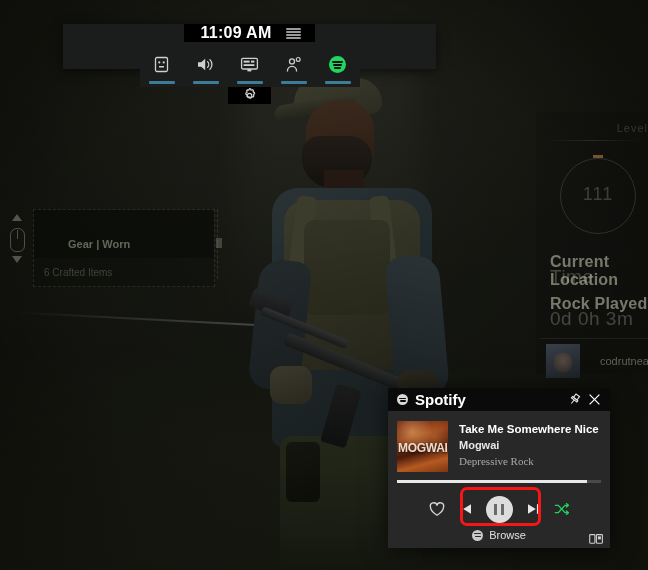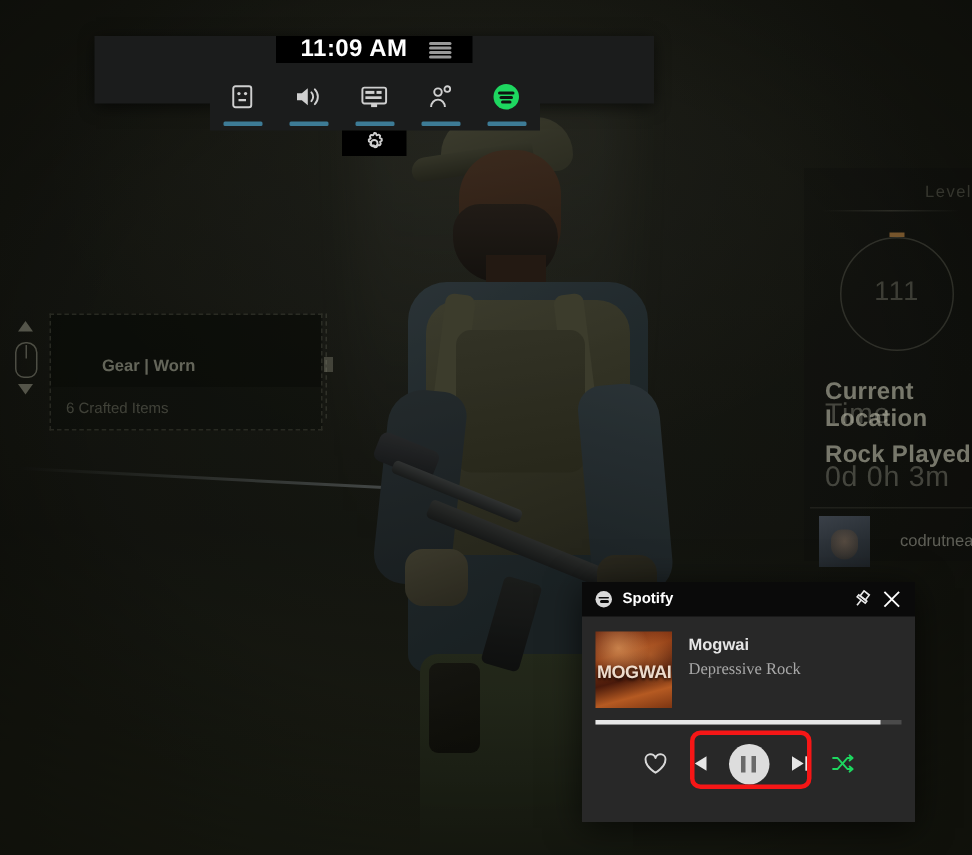--- a/index.html
+++ b/index.html
@@ -299,21 +299,21 @@
   }
   .sw-logo {
     width: 11px; height: 11px; border-radius: 50%;
     background: #d9d9d9; position: relative; flex: 0 0 auto; margin-right: 7px;
   }
   .sw-logo:before, .sw-logo:after {
     content:''; position:absolute; background:#0a0a0a; border-radius: 2px;
   }
   .sw-logo:before { left: 2px; top: 3.6px; width: 7px; height: 1.4px;}
   .sw-logo:after  { left: 2.6px; top: 6.4px; width: 6px; height: 1.4px;}
-  .sw-title { font-size: 10px; font-weight: 700; color: #fff; flex: 1; }
+  .sw-title { font-size: 15px; font-weight: 700; color: #fff; flex: 1; }
   .sw-hicon { width: 20px; height: 20px; display:flex; align-items:center; justify-content:center; cursor:pointer;}
 
   .sw-body { padding: 10px 10px 0 9px; display: flex; gap: 11px; }
   .sw-art {
     width: 51px; height: 51px; flex: 0 0 auto;
     background:
       radial-gradient(circle at 30% 22%, rgba(255,190,120,0.55), rgba(0,0,0,0) 38%),
       radial-gradient(circle at 72% 30%, rgba(255,160,80,0.35), rgba(0,0,0,0) 40%),
       linear-gradient(165deg, #6e2a12 0%, #8c3a14 30%, #4a1a0b 58%, #b55a22 78%, #7c3512 100%);
     position: relative; overflow: hidden;
@@ -526,20 +526,21 @@
           <line x1="11.4" y1="1.6" x2="1.6" y2="11.4" stroke="#ffffff" stroke-width="1.25"></line>
         </svg>
       </span>
     </div>
 
     <div class="sw-body">
       <div class="sw-art">
         <div class="sw-art-word">MOGWAI</div>
       </div>
       <div class="sw-meta">
+        <div class="sw-song">Take Me Somewhere Nice</div>
         <div class="sw-artist">Mogwai</div>
         <div class="sw-genre">Depressive Rock</div>
       </div>
     </div>
 
     <div class="sw-progress">
       <div class="sw-progress-fill" id="progfill" style="width: 93%;"></div>
     </div>
 
     <div class="sw-controls">
@@ -568,16 +569,29 @@
         <svg width="16" height="14" viewBox="0 0 16 14">
           <path d="M1.4 3.3h2.9L11 10.7h3" fill="none" stroke="#1ed760" stroke-width="1.3" stroke-linecap="round"></path>
           <path d="M1.4 10.7h2.9L11 3.3h3" fill="none" stroke="#1ed760" stroke-width="1.3" stroke-linecap="round"></path>
           <path d="M12.4 1.6l2 1.7-2 1.7" fill="none" stroke="#1ed760" stroke-width="1.3" stroke-linecap="round" stroke-linejoin="round"></path>
           <path d="M12.4 9l2 1.7-2 1.7" fill="none" stroke="#1ed760" stroke-width="1.3" stroke-linecap="round" stroke-linejoin="round"></path>
         </svg>
       </span>
     </div>
     <div class="sw-highlight"></div>
 
+    <div class="sw-footer">
+      <span class="sw-browse">
+        <span class="sw-browse-dot"></span>
+        <span class="sw-browse-label">Browse</span>
+      </span>
+      <span class="sw-castbtn">
+        <svg width="14" height="12" viewBox="0 0 14 12">
+          <rect x="0.7" y="1.6" width="5.2" height="8.6" rx="0.6" fill="none" stroke="#cfcfcf" stroke-width="1.1"></rect>
+          <rect x="7.4" y="1.6" width="6" height="8.6" rx="0.6" fill="none" stroke="#cfcfcf" stroke-width="1.1"></rect>
+          <rect x="8.9" y="3.4" width="3" height="3" fill="#cfcfcf"></rect>
+        </svg>
+      </span>
+    </div>
 
   </div>
 
 </div>
 
 </body></html>

